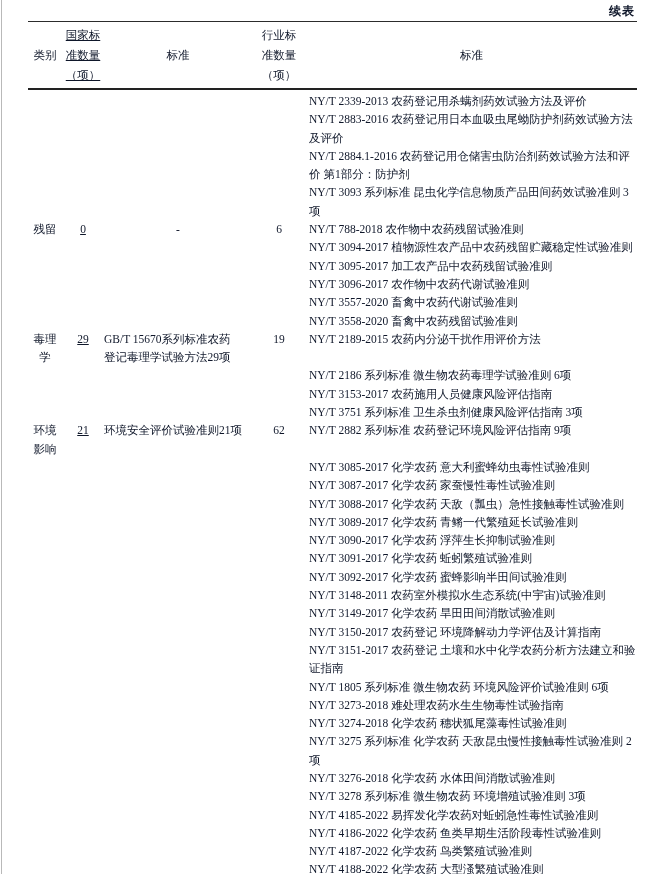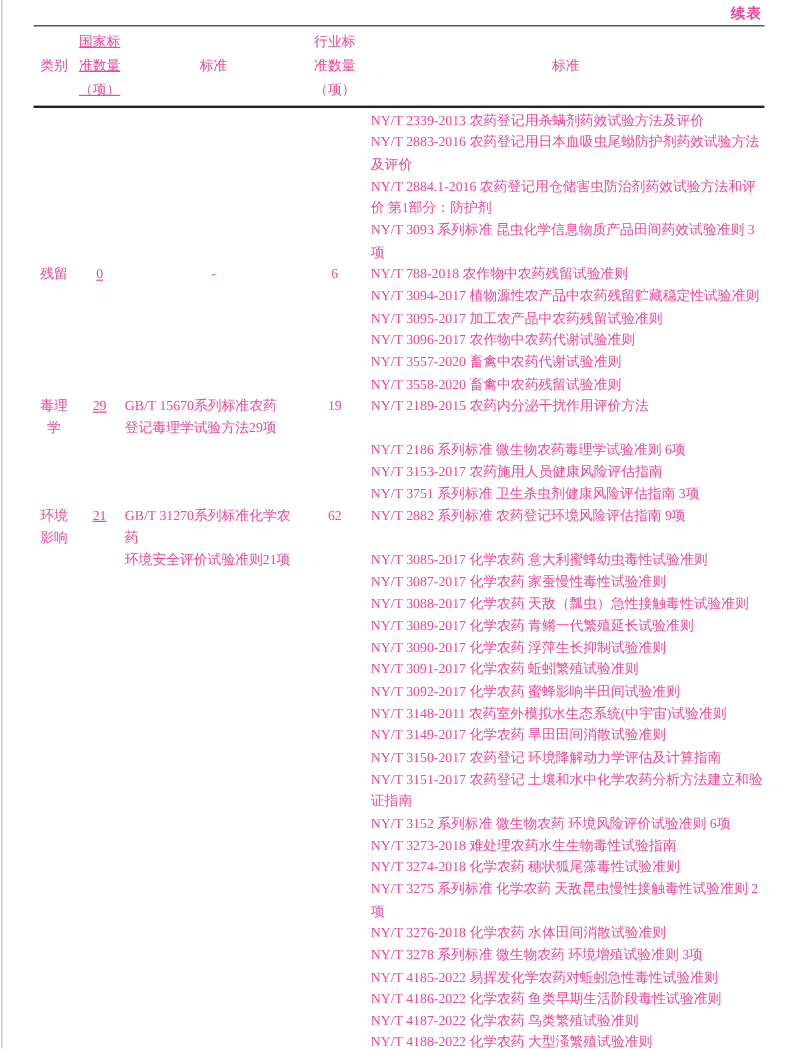--- a/index.html
+++ b/index.html
@@ -2,21 +2,21 @@
 <html lang="zh"><head>
 <meta charset="utf-8">
 <style>
   html, body { margin: 0; padding: 0; background: #ffffff; }
   .page {
     position: relative;
     width: 655px;
     height: 874px;
     background: #ffffff;
     font-family: "Liberation Serif", "DejaVu Serif", serif;
-    color: #ec4899;
+    color: #0f172a;
     overflow: hidden;
   }
   .scan-edge {
     position: absolute;
     left: 1px; top: 0; bottom: 0;
     width: 1px;
     background: #b9b9b9;
   }
   .content {
     position: absolute;
@@ -147,41 +147,40 @@
 
   <div class="section">
     <div class="c1">
               <div class="line">环境</div>
               <div class="line">影响</div>
             </div>
     <div class="c2">
               <div class="line">21</div>
             </div>
     <div class="c3">
-              <div class="line">GB/T 31270系列标准化学农药</div>
               <div class="line">环境安全评价试验准则21项</div>
             </div>
     <div class="c4">
               <div class="line">62</div>
             </div>
     <div class="c5">
               <div class="entry">NY/T 2882 系列标准 农药登记环境风险评估指南 9项</div>
               <div class="entry"></div>
               <div class="entry">NY/T 3085-2017 化学农药 意大利蜜蜂幼虫毒性试验准则</div>
               <div class="entry">NY/T 3087-2017 化学农药 家蚕慢性毒性试验准则</div>
               <div class="entry">NY/T 3088-2017 化学农药 天敌（瓢虫）急性接触毒性试验准则</div>
               <div class="entry">NY/T 3089-2017 化学农药 青鳉一代繁殖延长试验准则</div>
               <div class="entry">NY/T 3090-2017 化学农药 浮萍生长抑制试验准则</div>
               <div class="entry">NY/T 3091-2017 化学农药 蚯蚓繁殖试验准则</div>
               <div class="entry">NY/T 3092-2017 化学农药 蜜蜂影响半田间试验准则</div>
               <div class="entry">NY/T 3148-2011 农药室外模拟水生态系统(中宇宙)试验准则</div>
               <div class="entry">NY/T 3149-2017 化学农药 旱田田间消散试验准则</div>
               <div class="entry">NY/T 3150-2017 农药登记 环境降解动力学评估及计算指南</div>
               <div class="entry">NY/T 3151-2017 农药登记 土壤和水中化学农药分析方法建立和验证指南</div>
-              <div class="entry">NY/T 3152 系列标准 微生物农药 环境风险评价试验准则 6项</div>
+              <div class="entry">NY/T 1805 系列标准 微生物农药 环境风险评价试验准则 6项</div>
               <div class="entry">NY/T 3273-2018 难处理农药水生生物毒性试验指南</div>
               <div class="entry">NY/T 3274-2018 化学农药 穗状狐尾藻毒性试验准则</div>
               <div class="entry">NY/T 3275 系列标准 化学农药 天敌昆虫慢性接触毒性试验准则 2项</div>
               <div class="entry">NY/T 3276-2018 化学农药 水体田间消散试验准则</div>
               <div class="entry">NY/T 3278 系列标准 微生物农药 环境增殖试验准则 3项</div>
               <div class="entry">NY/T 4185-2022 易挥发化学农药对蚯蚓急性毒性试验准则</div>
               <div class="entry">NY/T 4186-2022 化学农药 鱼类早期生活阶段毒性试验准则</div>
               <div class="entry">NY/T 4187-2022 化学农药 鸟类繁殖试验准则</div>
               <div class="entry">NY/T 4188-2022 化学农药 大型溞繁殖试验准则</div>
             </div>

